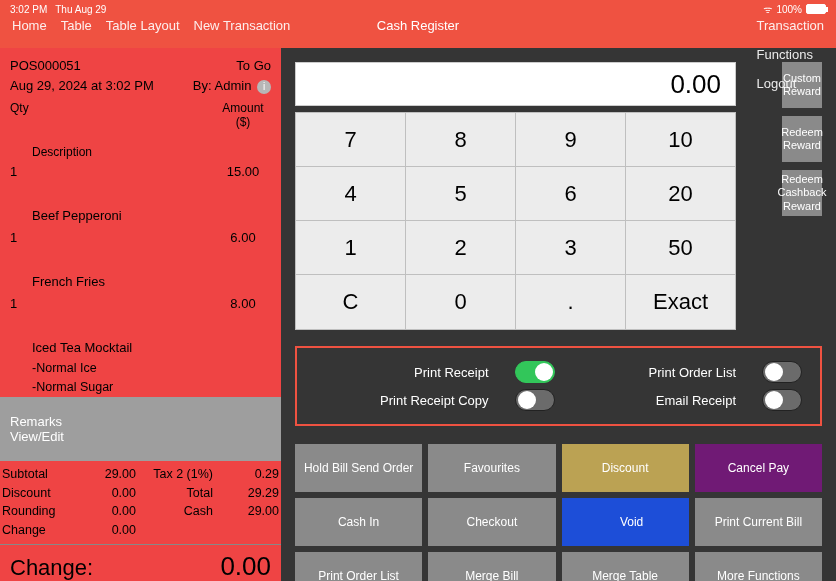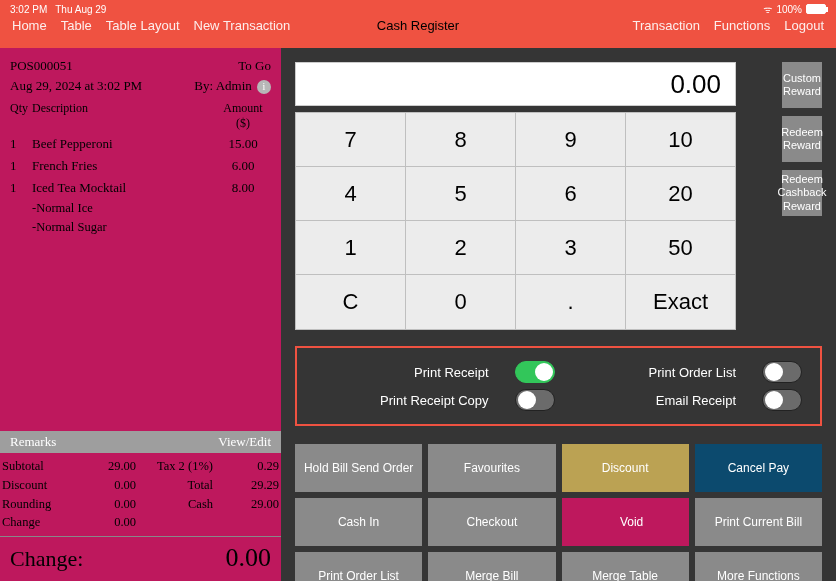--- a/index.html
+++ b/index.html
@@ -26,51 +26,50 @@
 .header {
   height: 30px;
   background: #ef5241;
   color: #fff;
   display: flex;
   align-items: flex-start;
   padding: 0 12px;
   font-size: 13px;
 }
 .nav-left, .nav-right { display: flex; gap: 14px; }
-.nav-right { margin-left: auto; }
+.nav-right { margin-left: auto; flex-direction: column; }
 .nav-link { color: #fff; opacity: 0.9; cursor: pointer; }
-.nav-center { position: absolute; left: 50%; transform: translateX(-50%); color: #000000; }
+.nav-center { position: absolute; left: 50%; transform: translateX(-50%); color: #ffffff; }
 .main { display: flex; height: 533px; }
 .receipt {
   width: 281px;
-  background: #be185d;
+  background: #ef4444;
   display: flex;
   flex-direction: column;
   font-size: 13px;
-  font-family: Liberation Serif, serif;
 }
 .receipt-head { padding: 8px 10px 4px; }
 .rh-row { display: flex; justify-content: space-between; line-height: 1.5; }
 .info-icon {
   display:inline-block; width:14px; height:14px; border-radius:50%;
   background:#b7b7b7; color:#fff; font-size:10px; text-align:center; line-height:14px; margin-left:2px;
 }
 .col-head {
   display: flex; padding: 2px 10px;
   font-size: 12px;
 }
 .col-qty { width: 22px; }
-.col-desc { flex: 1; }
+.col-desc { flex: 1; margin-top: 44px; }
 .col-amt { width: 56px; text-align: center; }
 .items { padding: 0 10px; flex: 1; }
 .item-row { display: flex; line-height: 1.7; }
 .subline { padding-left: 22px; font-size: 12.5px; line-height:1.5; }
 .remarks-bar {
   background: #9e9e9e; color: #fff; display: flex;
-  justify-content: space-between; padding: 3px 10px; font-size: 13px;
+  justify-content: space-between; padding: 17px 10px; font-size: 13px; flex-direction: column;
 }
 .totals { padding: 4px 2px; font-size: 12.5px; }
 .trow { display:flex; line-height:1.5; }
 .trow .l { width:80px; }
 .trow .v { width:54px; text-align:right; }
 .trow .l2 { flex:1; text-align:right; padding-right:12px; }
 .trow .v2 { width:54px; text-align:right; }
 .change-bar {
   border-top: 1px solid #888; padding: 6px 10px 8px; display:flex;
   justify-content: space-between; align-items:baseline;
@@ -104,22 +103,22 @@
 }
 .toggle-row { display:flex; }
 .toggle-cell { width:50%; display:flex; align-items:center; justify-content:flex-end; gap:26px; padding:3px 4px 3px 0; }
 .switch { width:40px; height:22px; border-radius:11px; background:#6b6b6b; position:relative; cursor:pointer; border:1px solid #222;}
 .switch.on { background:#32c65a; border-color:#32c65a;}
 .knob { position:absolute; top:1px; width:18px; height:18px; border-radius:50%; background:#fff; }
 .switch .knob { left:2px; }
 .switch.on .knob { left:19px; }
 .fn-grid { margin-top:18px; display:grid; grid-template-columns: repeat(4, 1fr); grid-auto-rows:48px; gap:6px; }
 .fn-btn { background:#8a8a8a; color:#fff; display:flex; align-items:center; justify-content:center; font-size:12px; text-align:center; line-height:1.2; padding:4px; cursor:pointer;}
-.fn-btn.red { background:#0c4a6e;text-align:right; }
-.fn-btn.dark-red { background:#be185d;padding-left:17px; }
+.fn-btn.red { background:#701a75;text-align:right; }
+.fn-btn.dark-red { background:#1d4ed8;padding-left:17px; }
 .fn-btn.gold { background:#bba253; }
 .batt { display:inline-block; width:20px; height:10px; border:1px solid #fff; border-radius:2px; position:relative; background:#fff;}
 .batt:after { content:""; position:absolute; right:-3px; top:2px; width:2px; height:5px; background:#fff;}
 </style>
 </head>
 <body>
 
 <div class="status-bar">
   <div class="status-left">
     <span>3:02 PM</span>

